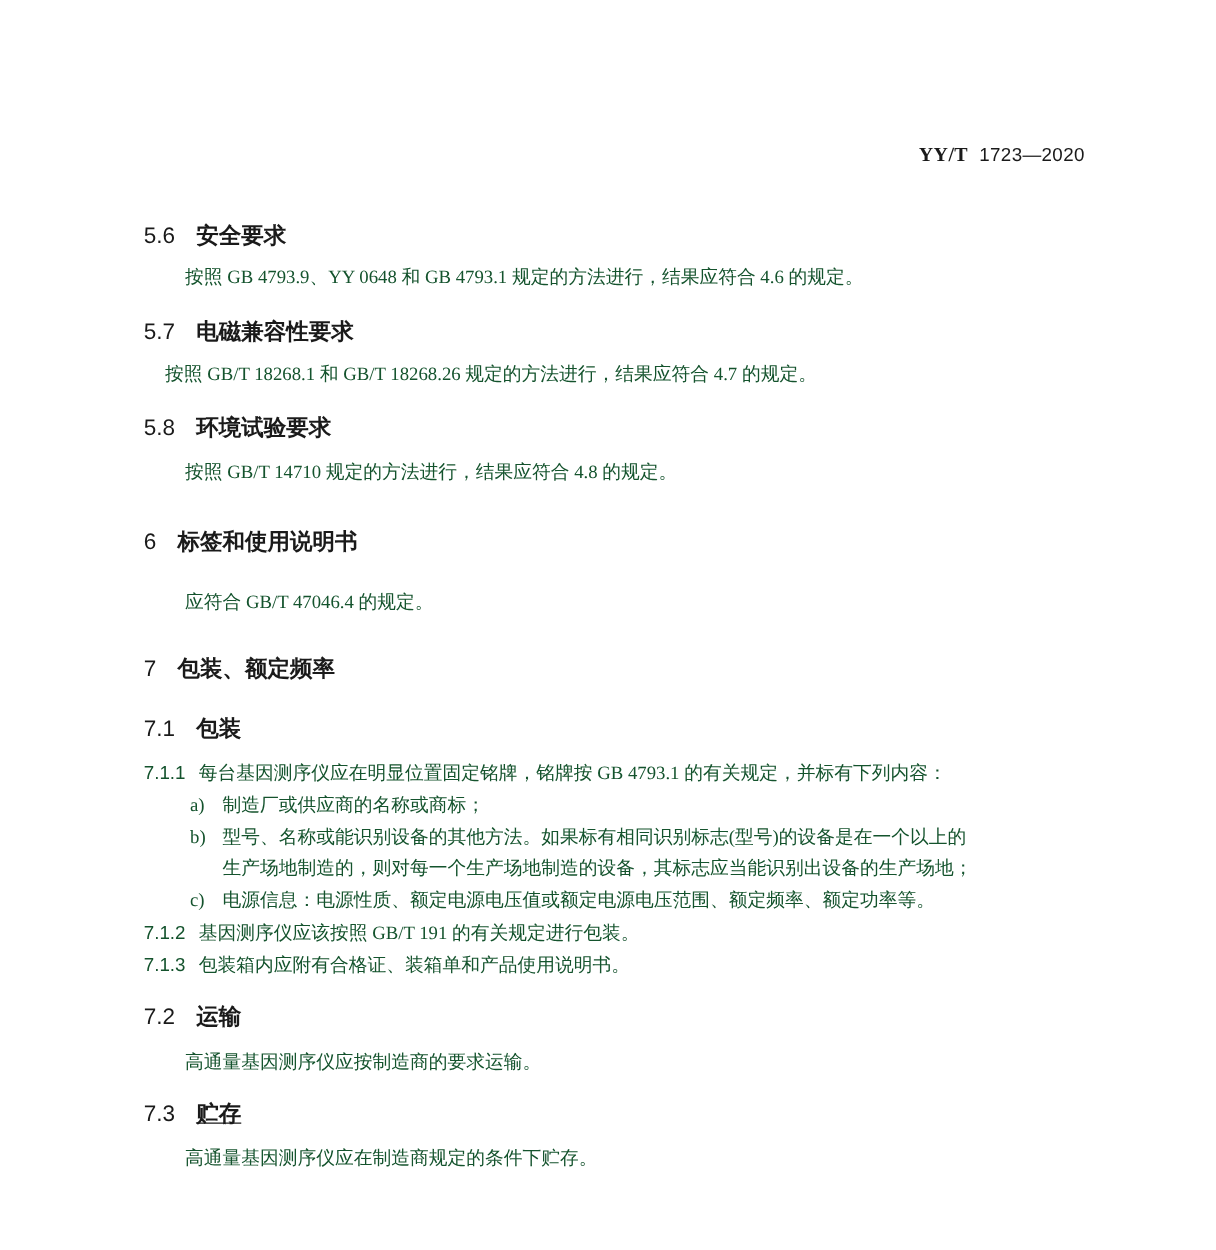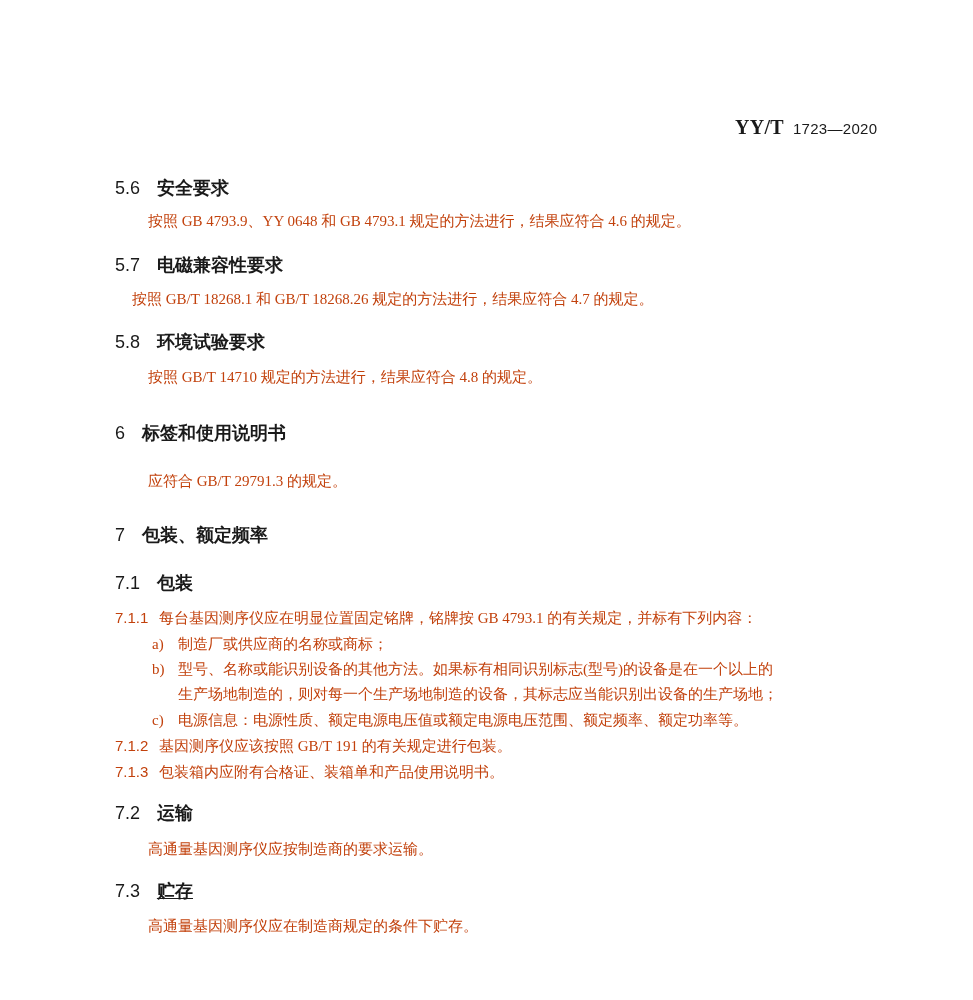--- a/index.html
+++ b/index.html
@@ -4,29 +4,29 @@
 <style>
   html, body { margin: 0; padding: 0; }
   body {
     width: 973px; height: 1000px; background: #ffffff; position: relative; overflow: hidden;
     color: #1a1a1a;
   }
   .page-id {
     position: absolute; top: 116px; left: 735px; font-size: 15px;
     font-family: "Liberation Sans", sans-serif; letter-spacing: 0.3px;
   }
-  .page-id .yy { font-family: "Liberation Serif", serif; font-weight: bold; font-size: 20px; }
+  .page-id .yy { font-family: "Liberation Serif", serif; font-weight: bold; font-size: 16px; }
   .h {
     position: absolute; font-family: "Liberation Sans", "DejaVu Sans", sans-serif; font-weight: bold;
     font-size: 18px; white-space: nowrap;
   }
   .h .num { font-weight: normal; display: inline-block; }
   .p {
     position: absolute; font-family: "Liberation Serif", "DejaVu Serif", serif;
-    font-size: 15px; white-space: nowrap; color: #c2410c;
+    font-size: 15px; white-space: nowrap; color: #14532d;
   }
   .num-lbl { font-family: "Liberation Sans", sans-serif; display: inline-block; }
   .list-lbl { display: inline-block; width: 26px; }
 </style>
 </head>
 <body>
 
 <div class="page-id">
   <span class="yy">YY/T</span>&nbsp;
   <span>1723—2020</span>
@@ -43,21 +43,21 @@
 <div class="p" style="top:290px; left:132px;">按照 GB/T 18268.1 和 GB/T 18268.26 规定的方法进行，结果应符合 4.7 的规定。</div>
 
 <div class="h" style="top:330px; left:115px;">
   <span class="num" style="width:42px">5.8</span><span>环境试验要求</span>
 </div>
 <div class="p" style="top:368px; left:148px;">按照 GB/T 14710 规定的方法进行，结果应符合 4.8 的规定。</div>
 
 <div class="h" style="top:421px; left:115px;">
   <span class="num" style="width:27px">6</span><span>标签和使用说明书</span>
 </div>
-<div class="p" style="top:472px; left:148px;">应符合 GB/T 29791.3 的规定。</div>
+<div class="p" style="top:472px; left:148px;">应符合 GB/T 47046.4 的规定。</div>
 
 <div class="h" style="top:523px; left:115px;">
   <span class="num" style="width:27px">7</span><span>包装、额定频率</span>
 </div>
 
 <div class="h" style="top:571px; left:115px;">
   <span class="num" style="width:42px">7.1</span><span>包装</span>
 </div>
 
 <div class="p" style="top:609px; left:115px;">

